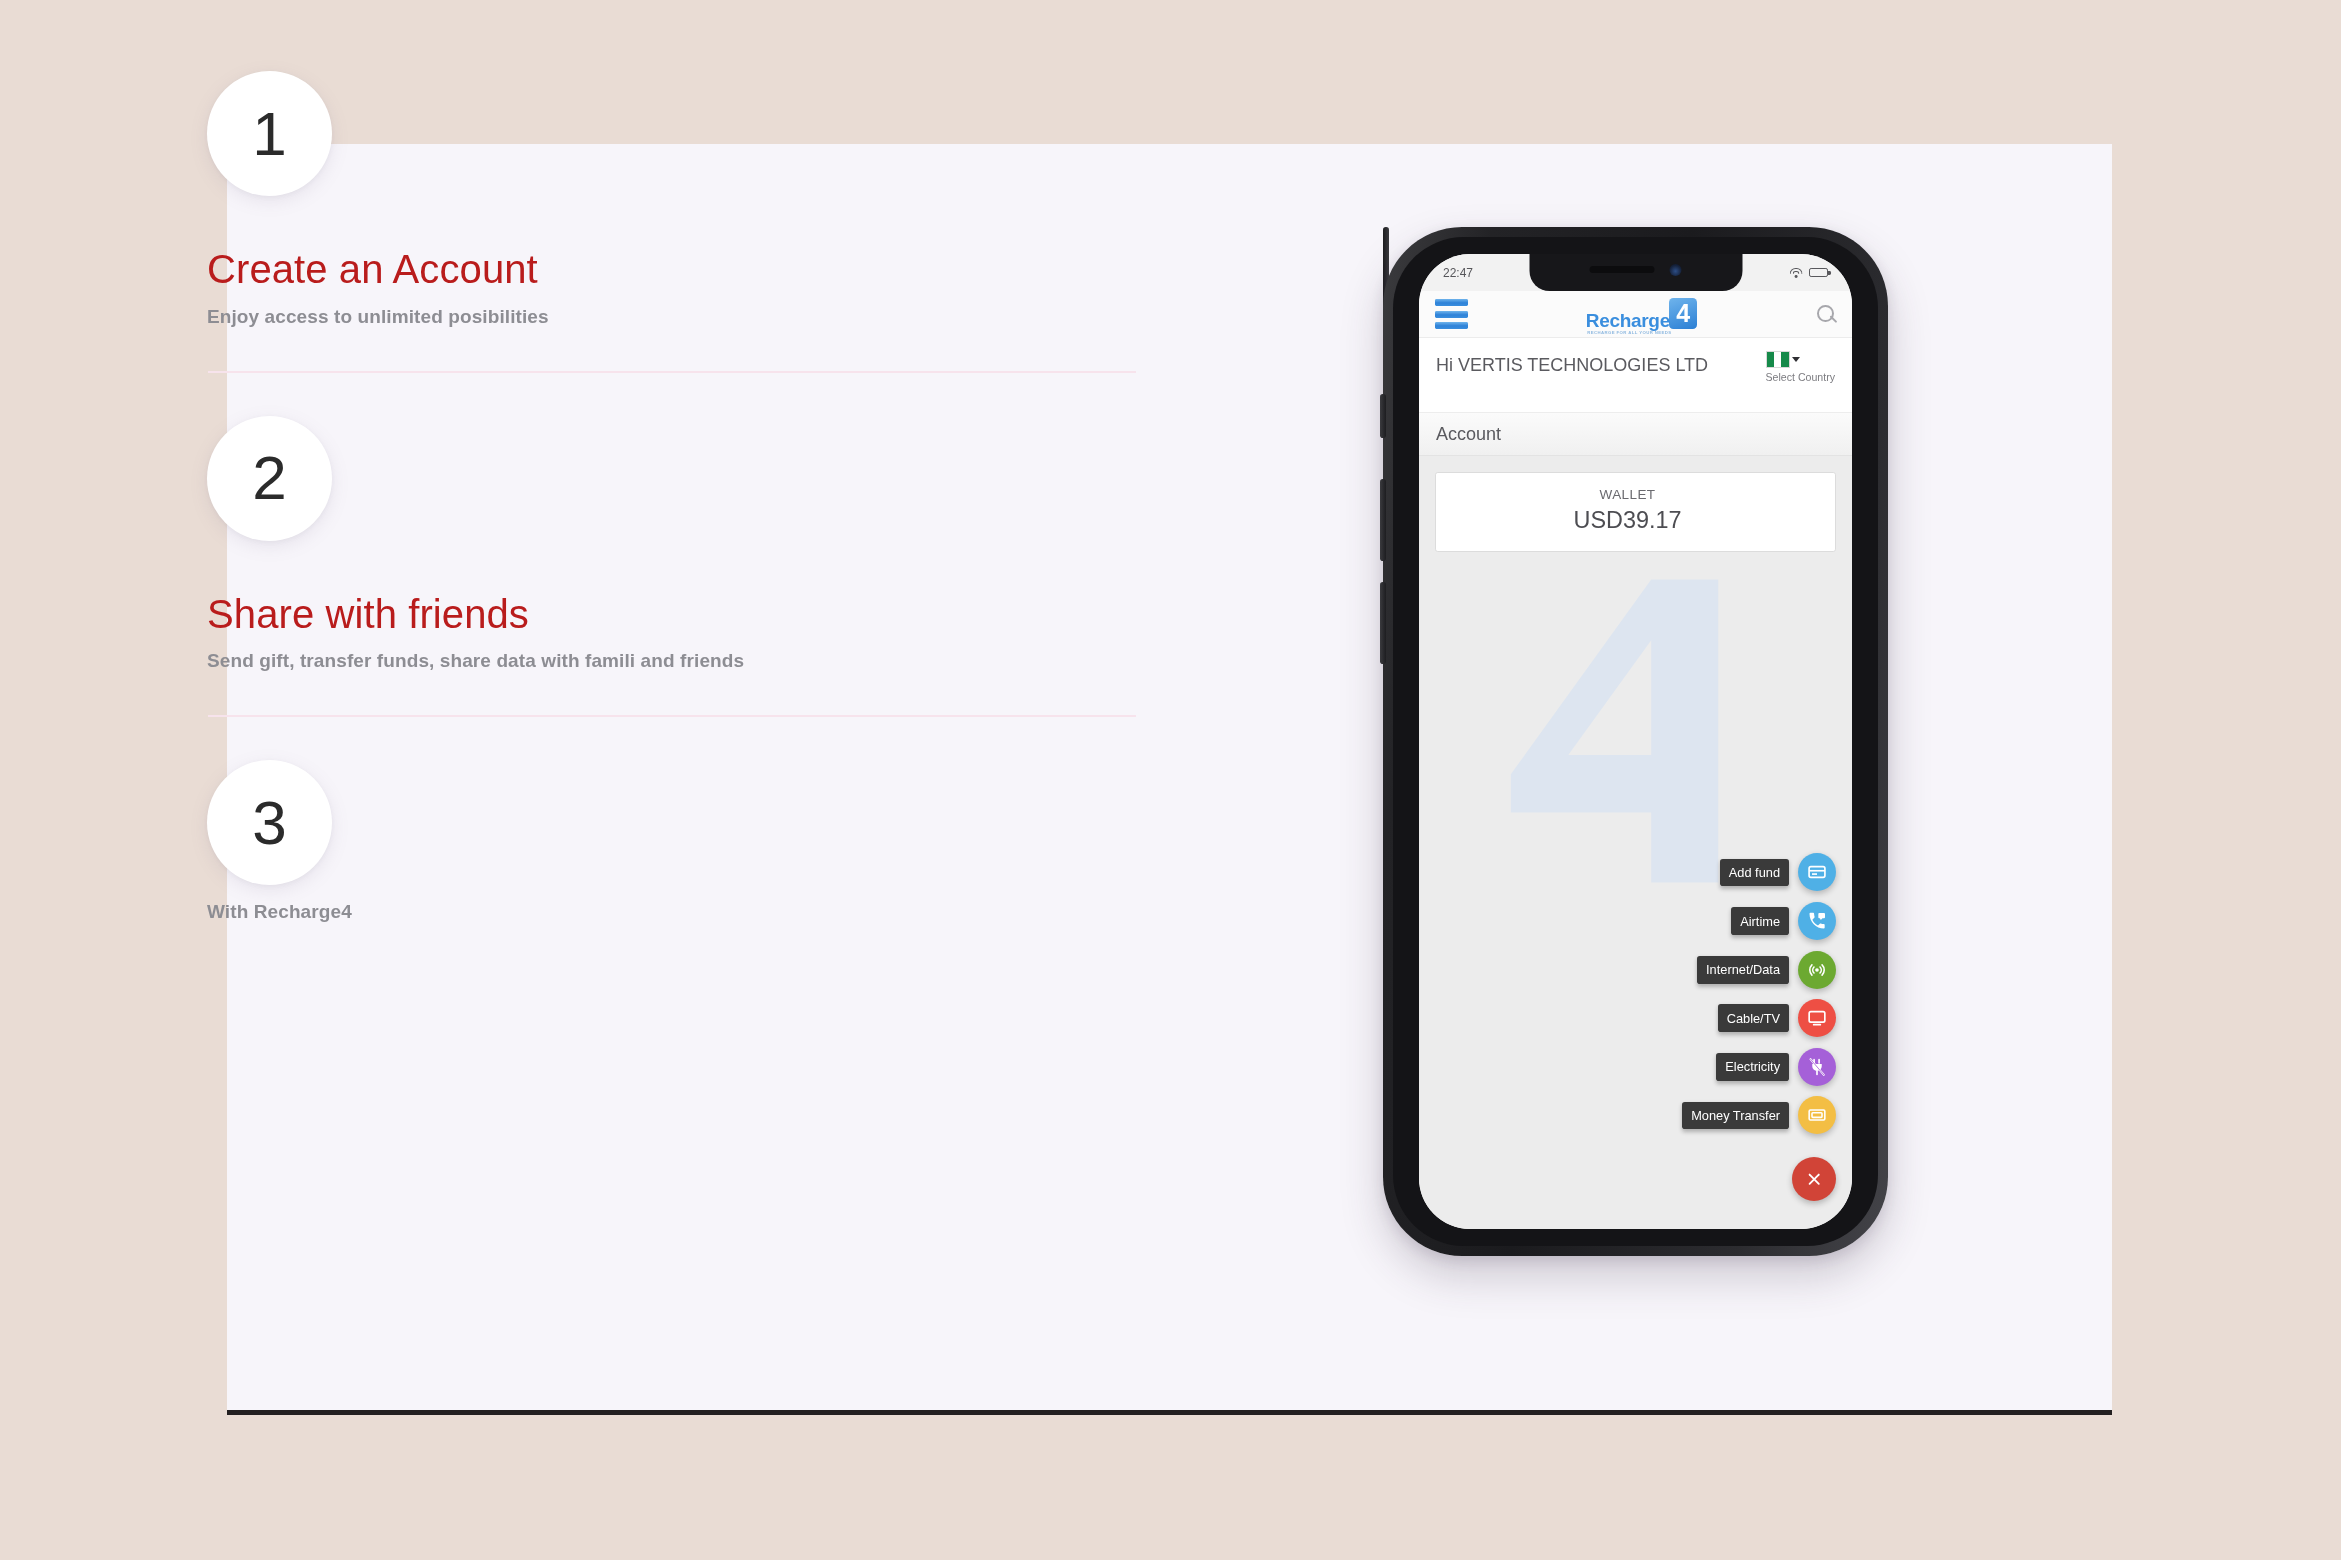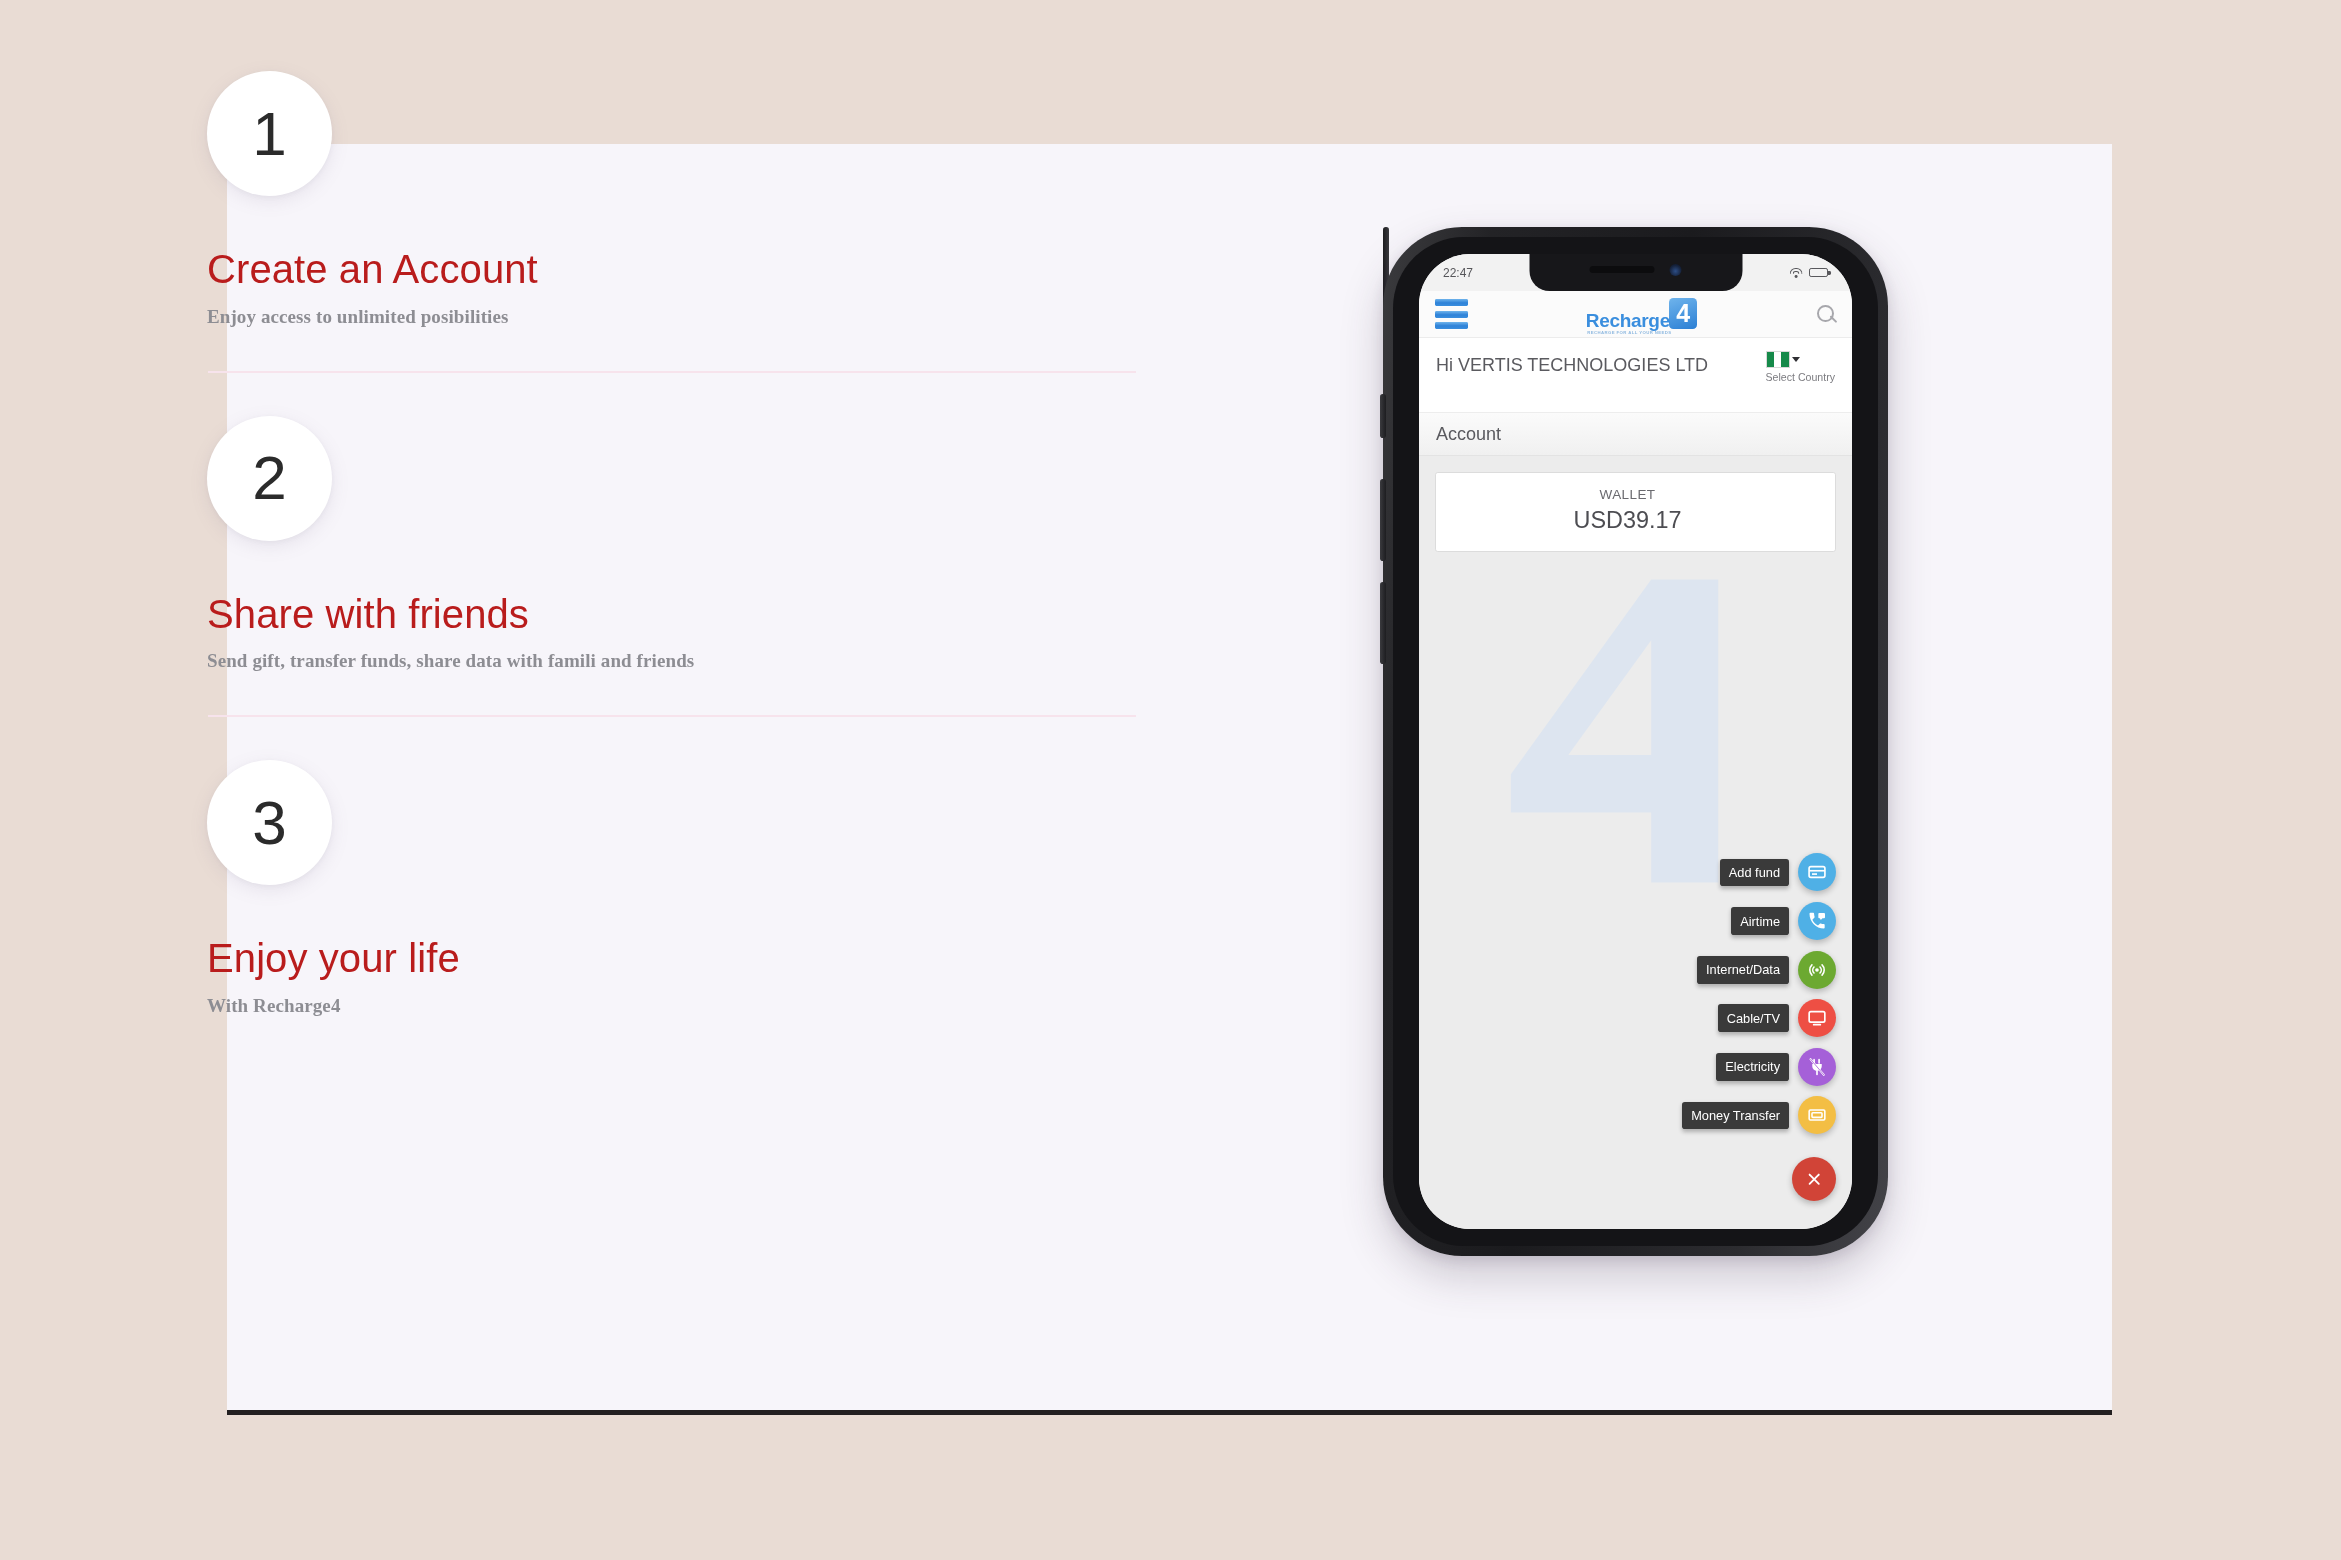--- a/index.html
+++ b/index.html
@@ -35,21 +35,20 @@
   }
   .step-title {
     margin-top: 52px;
     font-size: 40px; font-weight: 400; color: #b91c1c;
     letter-spacing: 0.1px; line-height: 1.05;
   }
   .step-desc {
     margin-top: 15.6px;
     font-size: 19px; font-weight: 700; color: #8d8d93;
     letter-spacing: 0.1px;
-    font-family: Liberation Serif, serif;
   }
   .step-divider {
     margin-top: 43px; margin-left: 0.7px;
     width: 928px; height: 2.1px;
     background: #f7e3ec;
   }
   .sp2 { margin-top: 43px; }
   .sp3 { margin-top: 43px; }
 
   
@@ -248,21 +247,20 @@
       </div>
       <div class="step-title">Share with friends</div>
       <div class="step-desc">Send gift, transfer funds, share data with famili and friends</div>
       <div class="step-divider"></div>
     </div>
 
     <div class="step sp3">
       <div class="step-circle">
         <span class="step-num">3</span>
       </div>
-      <div class="step-title">Enjoy your life</div>
       <div class="step-desc">With Recharge4</div>
     </div>
 
   </div>
 
   <div class="phone">
     <div class="phone-body"></div>
     <div class="phone-inner"></div>
 
     <div class="btn-side btn-silence"></div>

